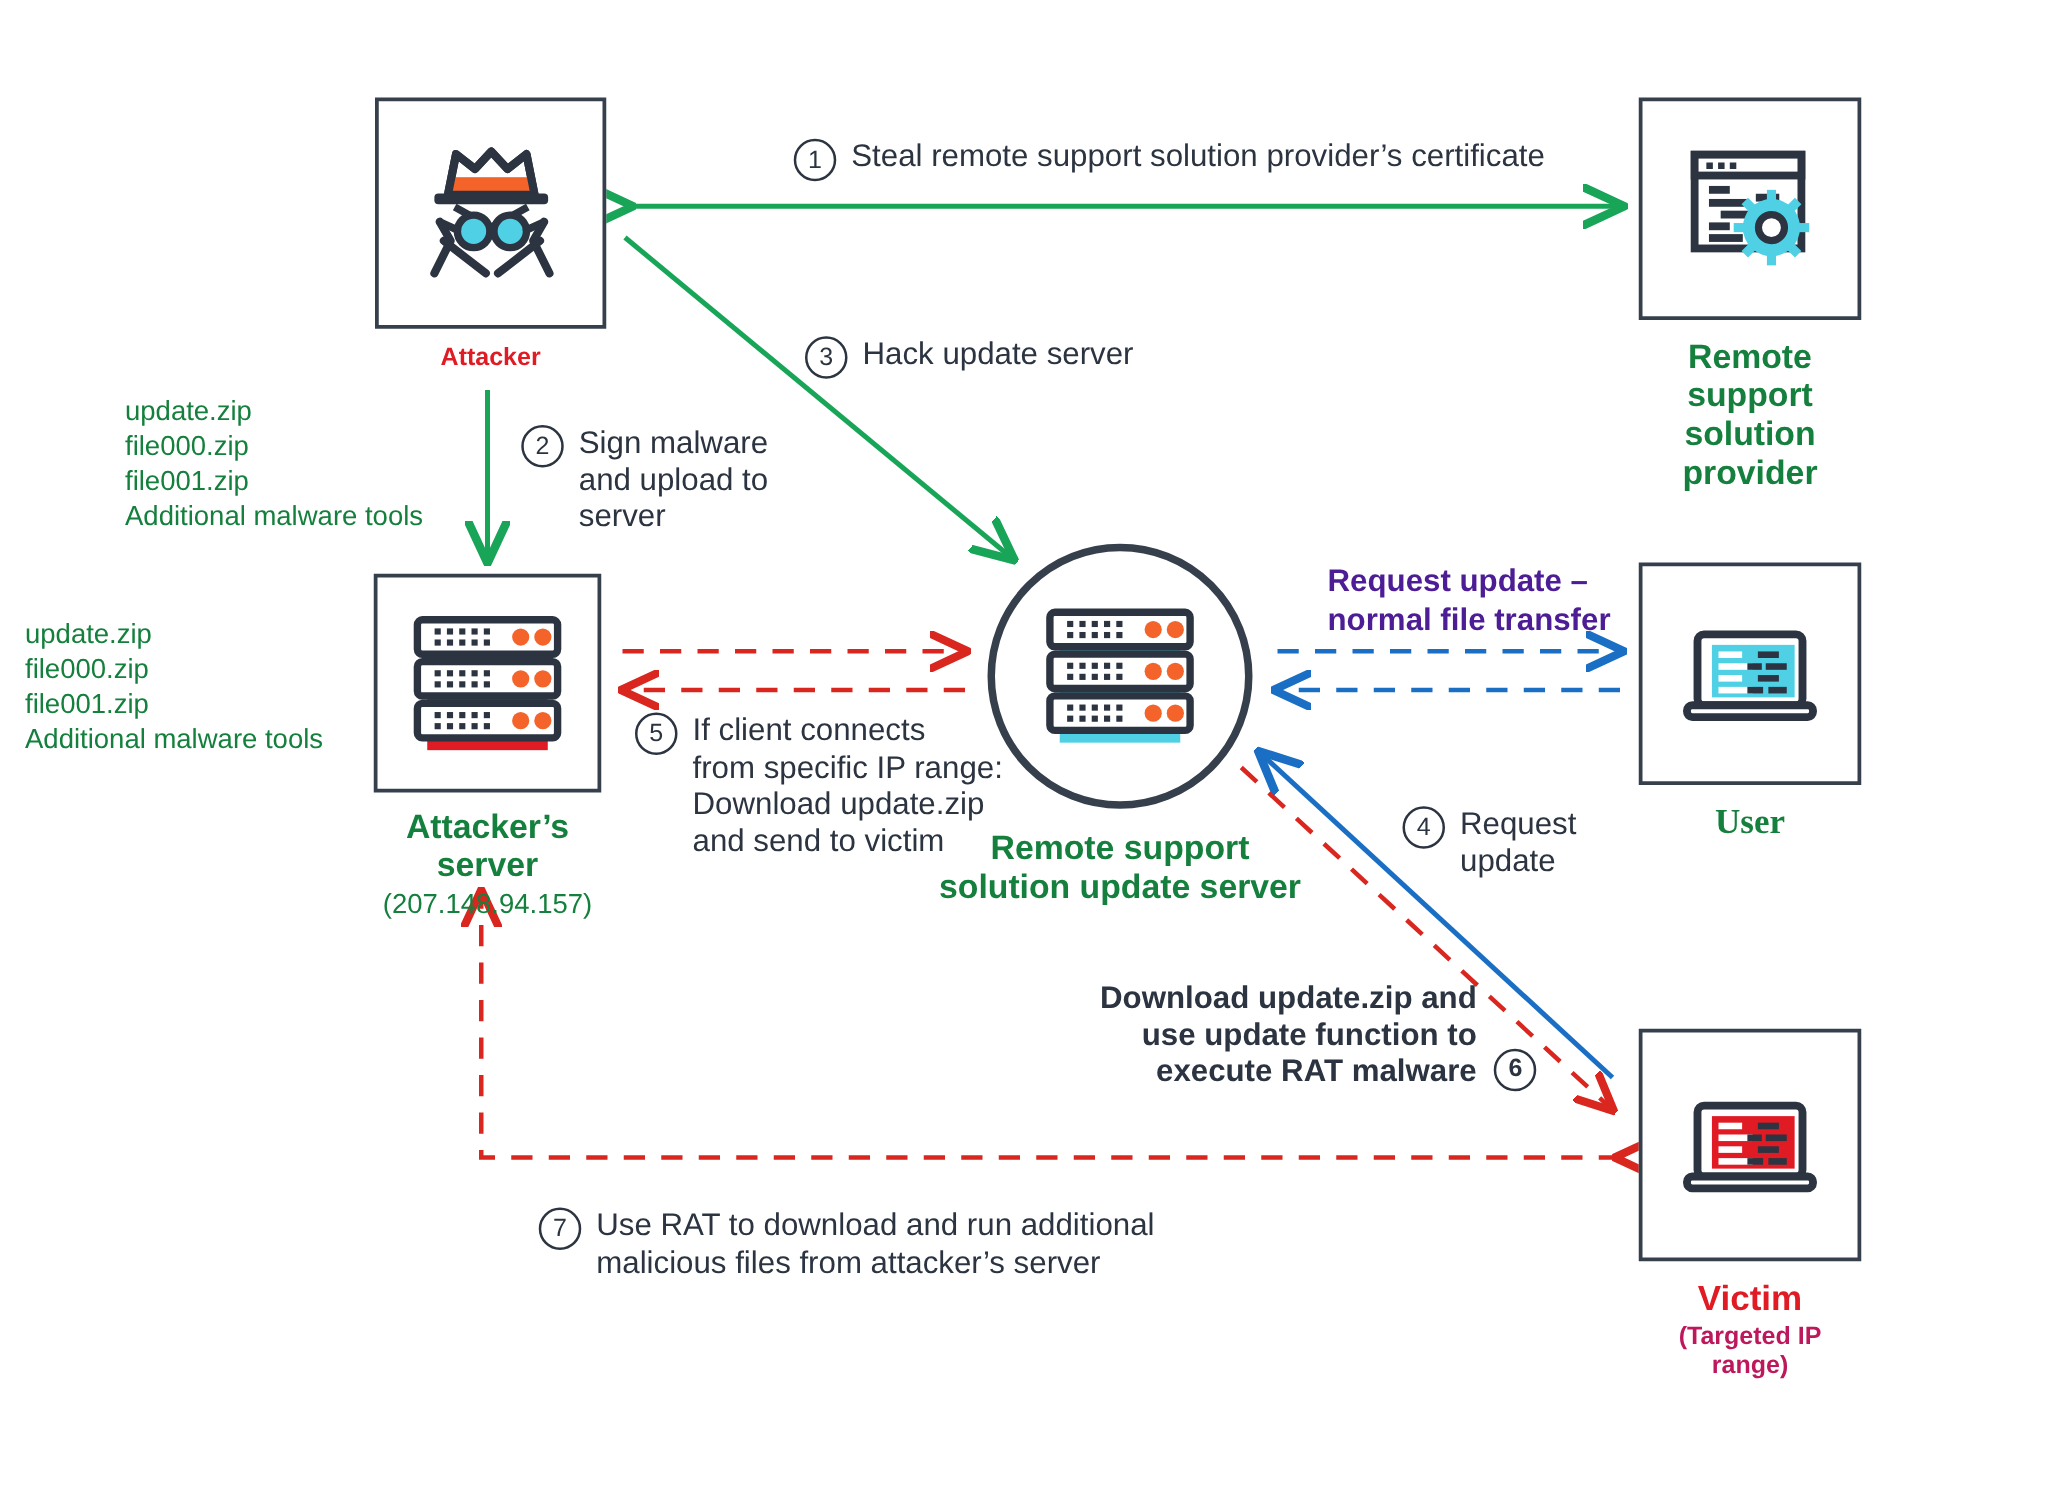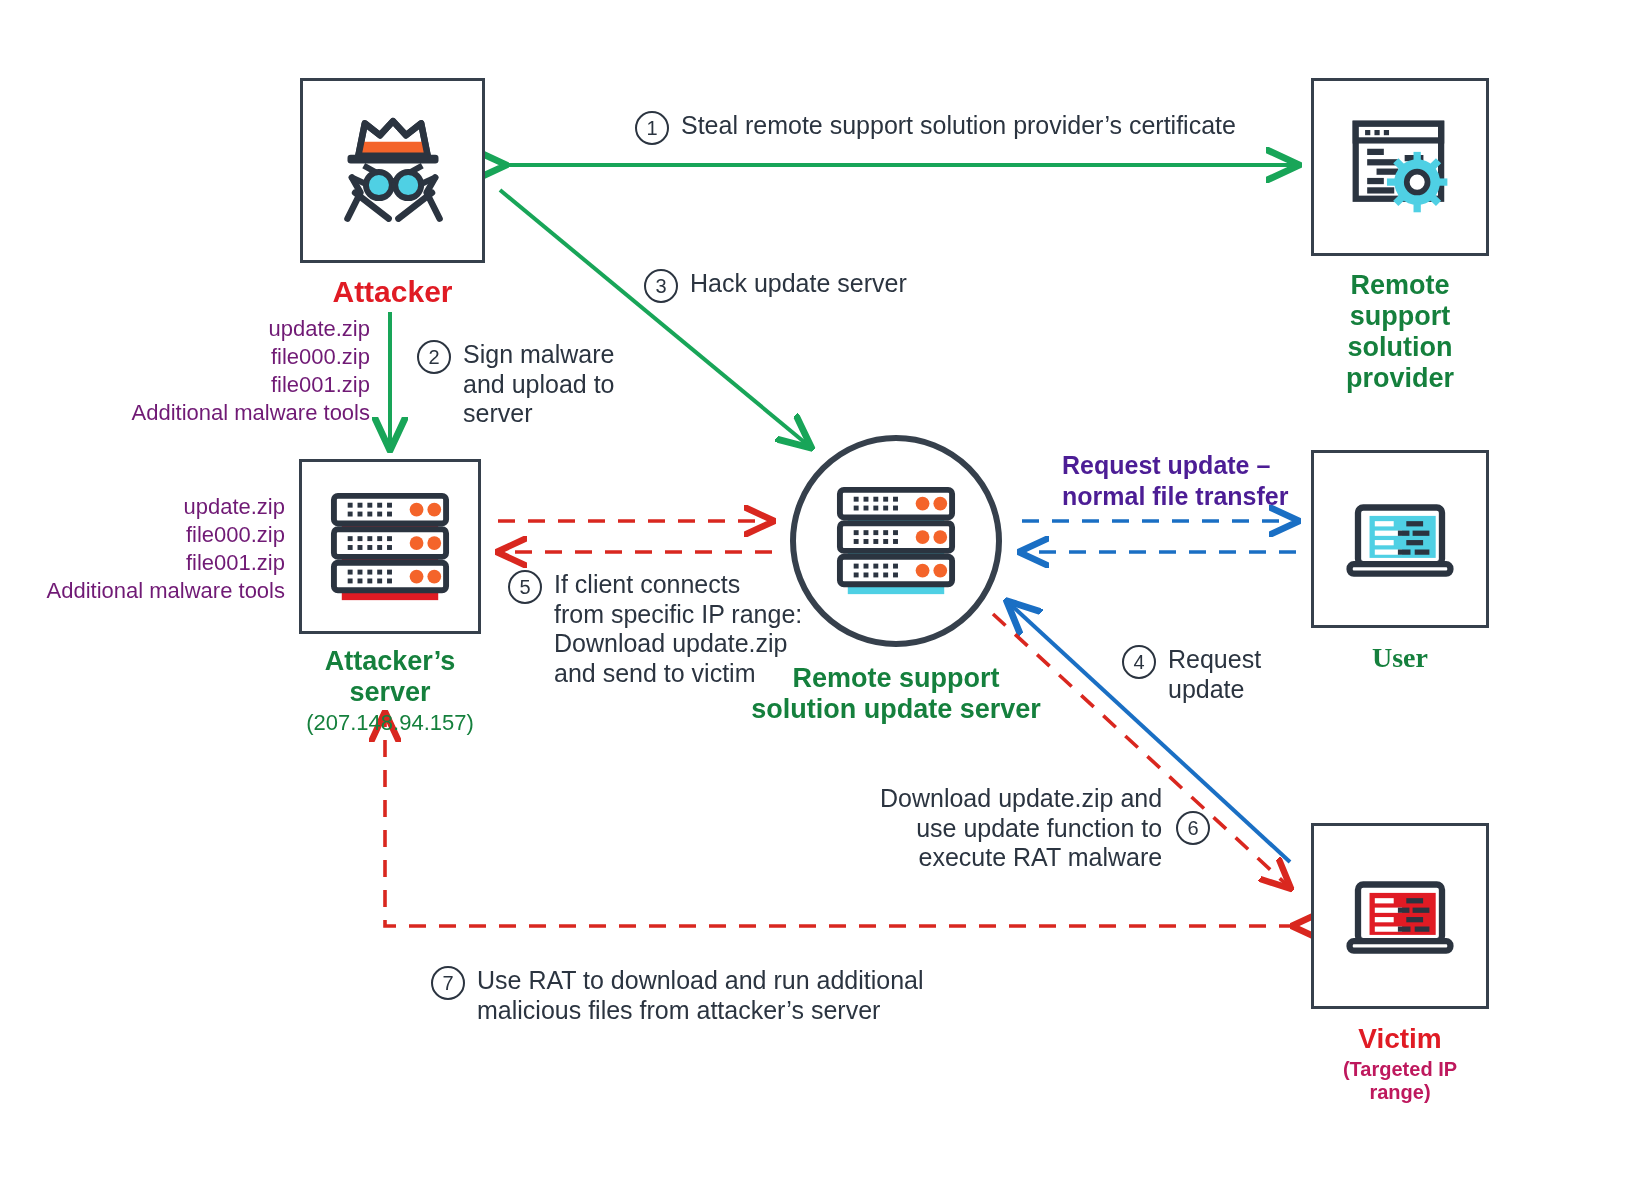--- a/index.html
+++ b/index.html
@@ -11,21 +11,21 @@
 
   .node{position:absolute;}
   .node-box{border:3px solid #36404c;background:#fff;box-sizing:border-box;
             display:flex;align-items:center;justify-content:center;}
   .node-label{text-align:center;font-weight:bold;color:#15803d;line-height:1.15;}
   .node-label.red{color:#e01b24;}
   .node-sub{text-align:center;color:#15803d;line-height:1.15;}
   .node-sub.red{color:#be185d;font-weight:bold;}
 
   .txt{position:absolute;color:#4c1d95;line-height:1.22;font-weight:bold;}
-  .filelist{position:absolute;text-align:right;line-height:1.28;color:#701a75;}
+  .filelist{position:absolute;text-align:left;line-height:1.28;color:#15803d;}
 
   .step{position:absolute;display:flex;align-items:flex-start;}
   .step-num{width:34px;height:34px;border:2.5px solid #2b3440;border-radius:50%;
             display:flex;align-items:center;justify-content:center;
             font-size:20px;color:#2b3440;flex:0 0 auto;box-sizing:border-box;}
   .step-txt{margin-left:12px;font-size:25px;line-height:1.18;color:#2b3440;white-space:pre-line;}
 </style>
 </head>
 <body>
 
@@ -98,21 +98,21 @@
         <circle cx="74" cy="73" r="12" fill="#4fd0e4" stroke="#2b3440" stroke-width="5.5"></circle>
         <line x1="59" y1="73" x2="62" y2="73" stroke="#2b3440" stroke-width="5"></line>
         <path d="M35 72 L22 66" stroke="#2b3440" stroke-width="5.5" stroke-linecap="round"></path>
         <path d="M86 72 L99 66" stroke="#2b3440" stroke-width="5.5" stroke-linecap="round"></path>
         <path d="M22 66 L30 80 L18 104" stroke="#2b3440" stroke-width="6" fill="none" stroke-linejoin="round" stroke-linecap="round"></path>
         <path d="M99 66 L91 80 L103 104" stroke="#2b3440" stroke-width="6" fill="none" stroke-linejoin="round" stroke-linecap="round"></path>
         <path d="M25 80 L56 104" stroke="#2b3440" stroke-width="6" fill="none" stroke-linecap="round"></path>
         <path d="M96 80 L65 104" stroke="#2b3440" stroke-width="6" fill="none" stroke-linecap="round"></path>
       </svg>
     </div>
-    <div class="node-label red" style="width:185px;font-size:30px;margin-top:12px;">Attacker</div>
+    <div class="node-label red" style="width:185px;font-size:20px;margin-top:12px;">Attacker</div>
   </div>
 
   <div class="node" style="left:1311px;top:78px;">
     <div class="node-box" style="width:178px;height:178px;">
       <svg width="125" height="125" viewBox="0 0 120 120">
         <rect x="17" y="18" width="82" height="72" fill="#fff" stroke="#2b3440" stroke-width="6"></rect>
         <rect x="17" y="18" width="82" height="16" fill="#fff" stroke="#2b3440" stroke-width="6"></rect>
         <rect x="26" y="24" width="5" height="5" fill="#2b3440"></rect>
         <rect x="35" y="24" width="5" height="5" fill="#2b3440"></rect>
         <rect x="44" y="24" width="5" height="5" fill="#2b3440"></rect>
@@ -346,21 +346,21 @@
 Download update.zip
 and send to victim</div>
   </div>
 
   <div class="step" style="left:1122px;top:645px;">
     <div class="step-num">4</div>
     <div class="step-txt">Request
 update</div>
   </div>
 
-  <div style="position:absolute;left:880px;top:784px;display:flex;align-items:center;">
+  <div style="position:absolute;left:880px;top:784px;display:flex;align-items:flex-end;font-weight:bold;">
     <div class="step-txt" style="margin-left:0;text-align:right;">Download update.zip and
 use update function to
 execute RAT malware</div>
     <div class="step-num" style="margin-left:14px;">6</div>
   </div>
 
   <div class="step" style="left:431px;top:966px;">
     <div class="step-num">7</div>
     <div class="step-txt">Use RAT to download and run additional
 malicious files from attacker’s server</div>

